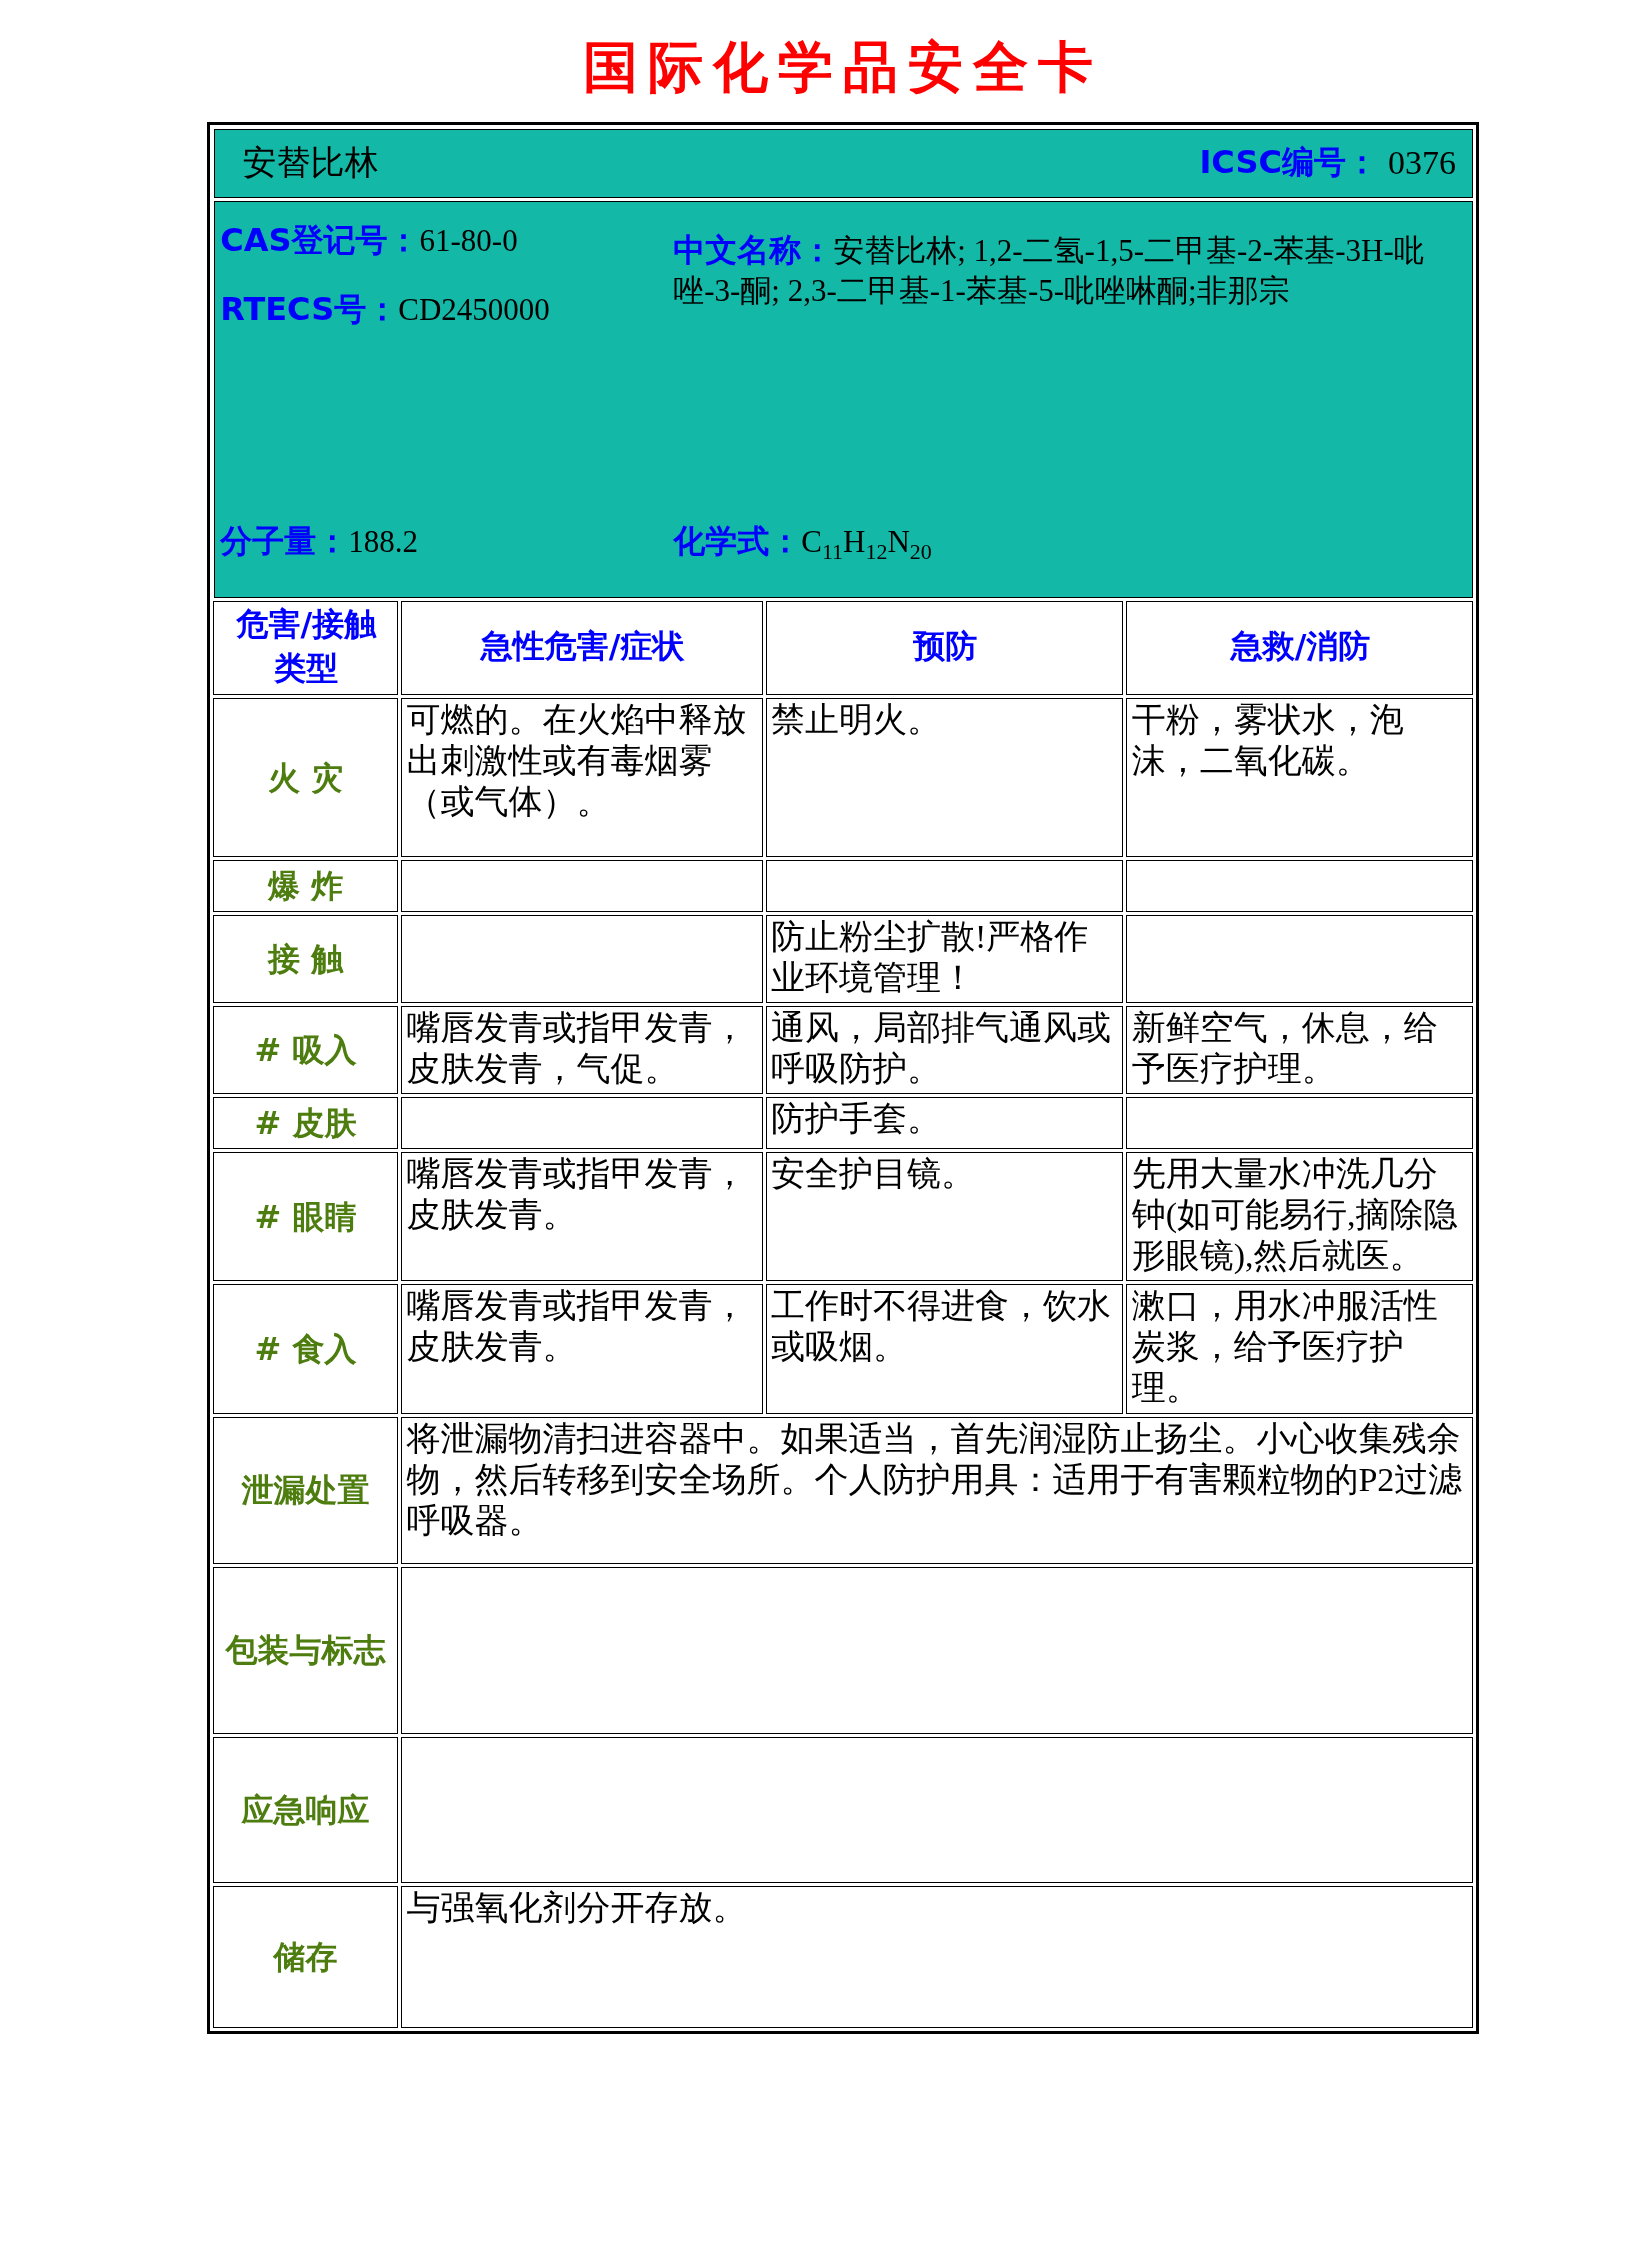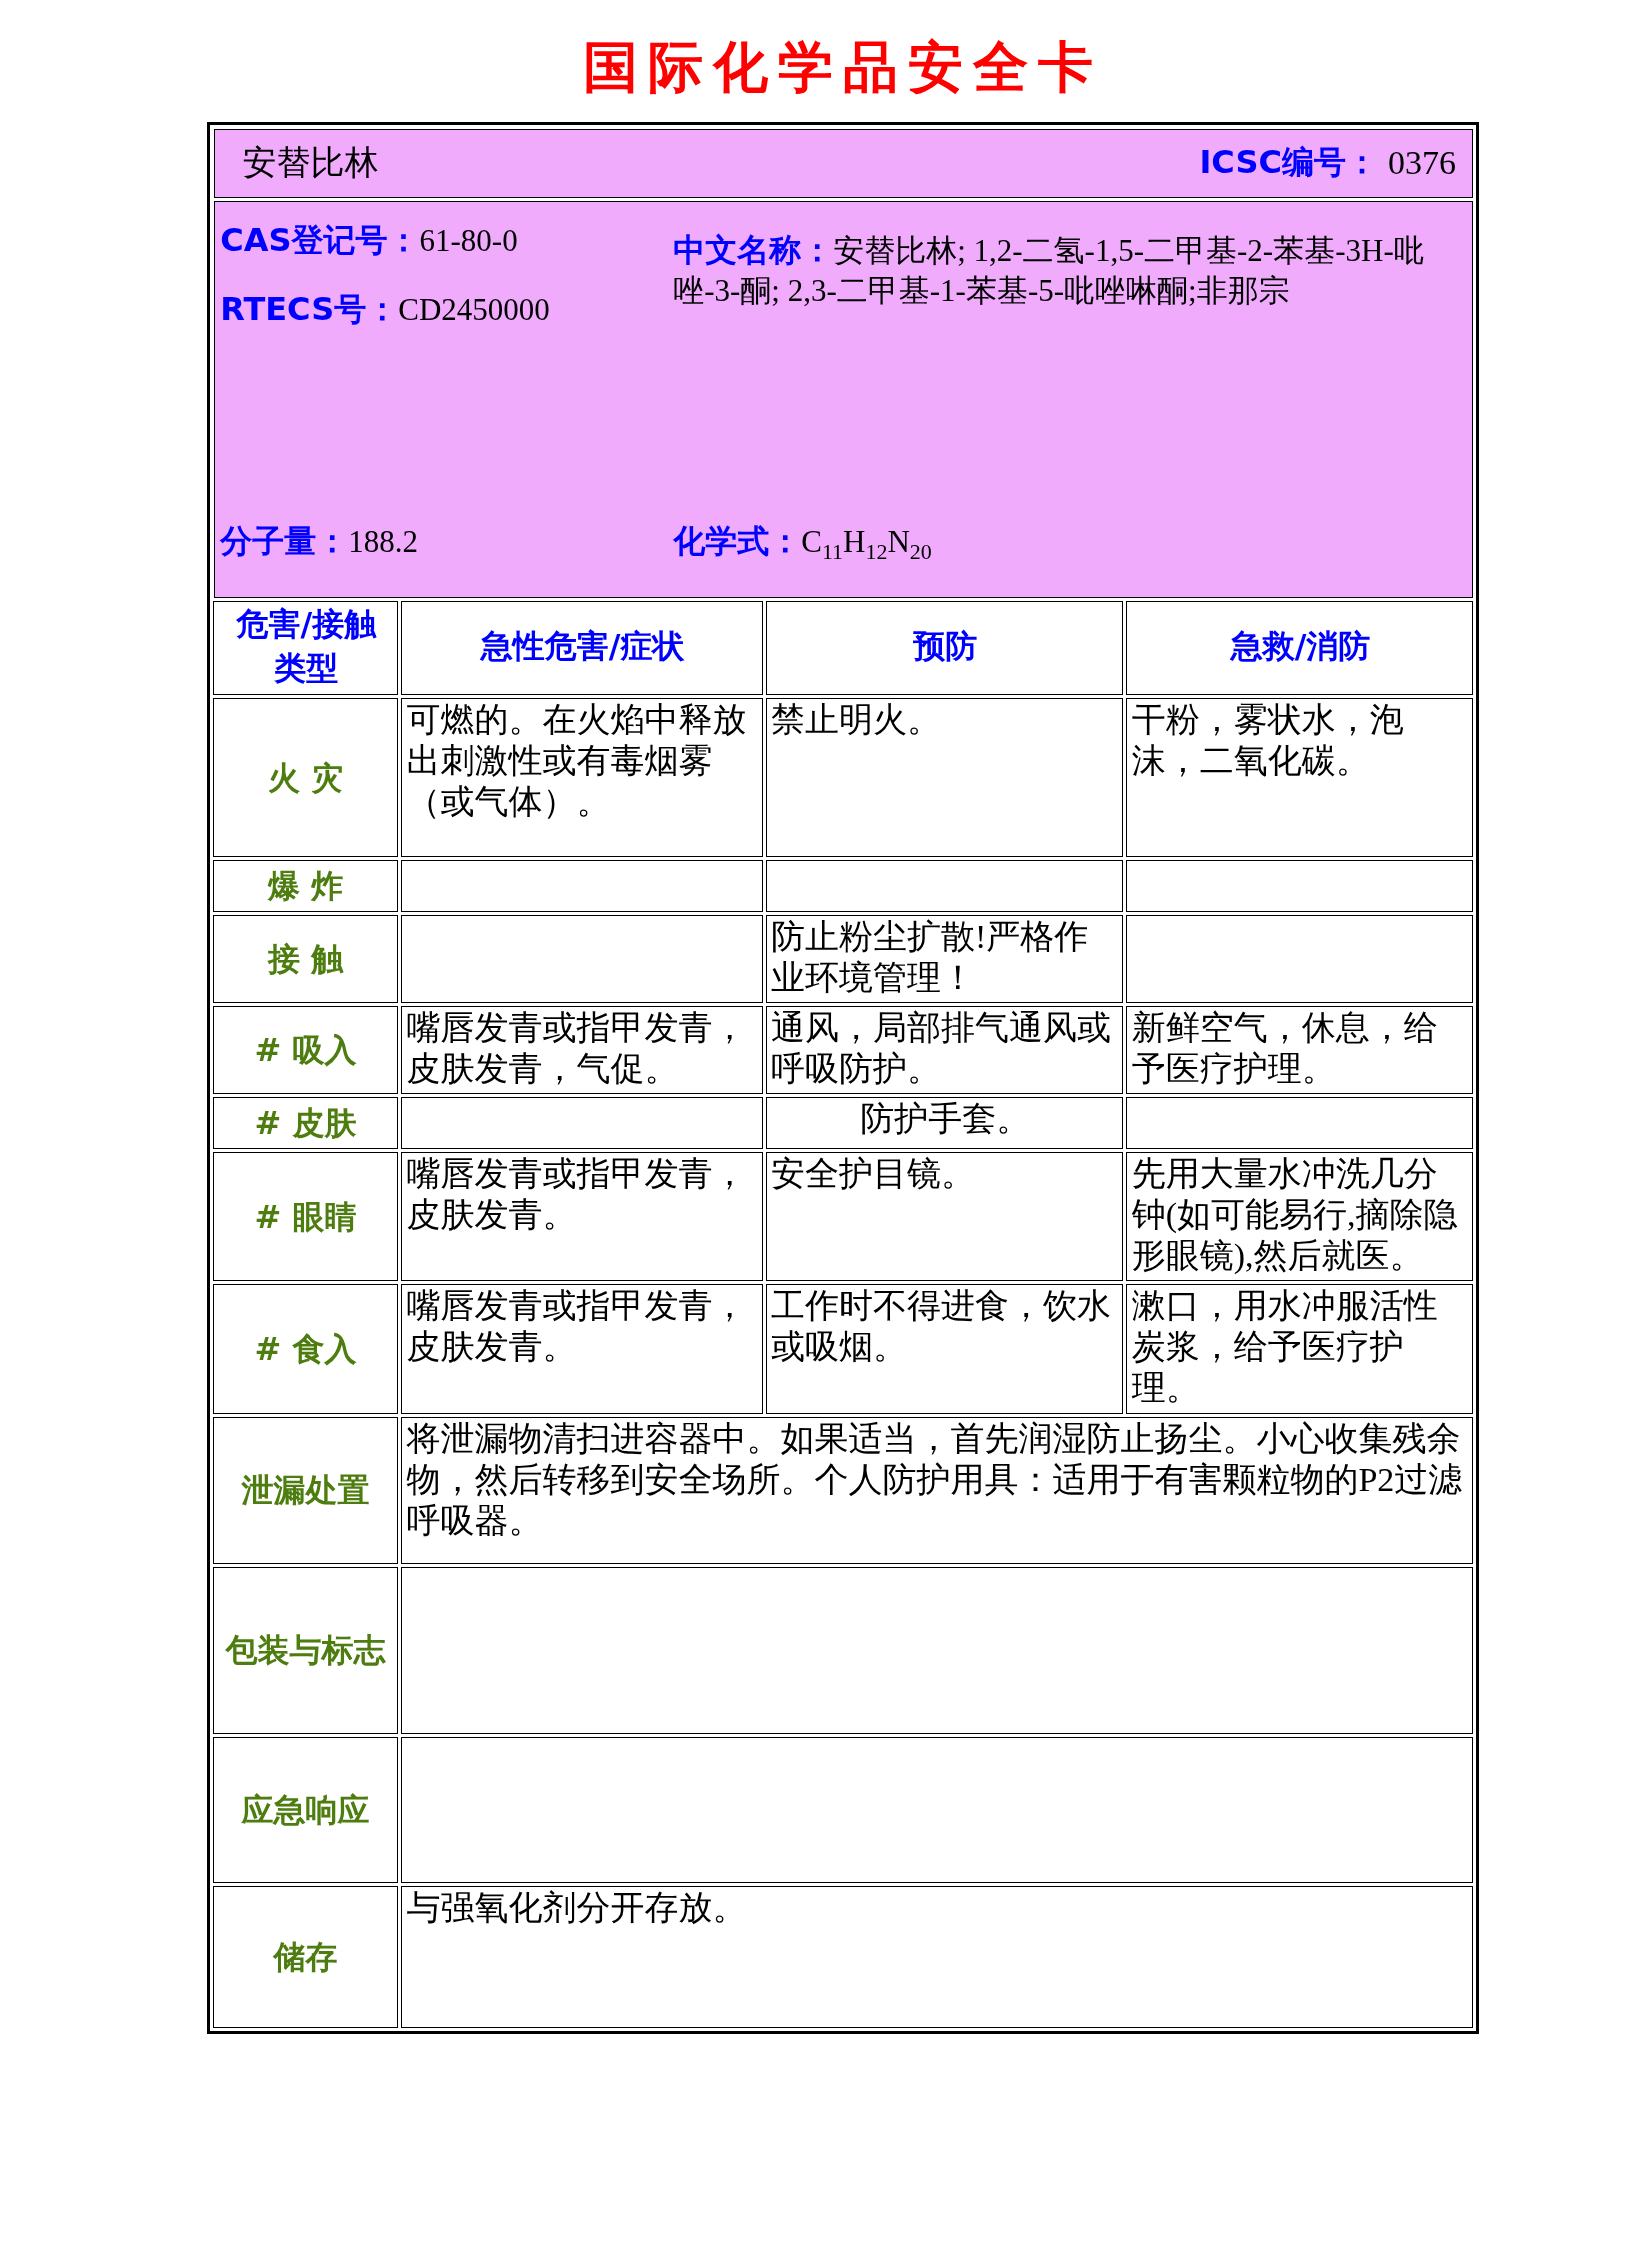--- a/index.html
+++ b/index.html
@@ -20,21 +20,21 @@
     white-space: nowrap;
   }
 
   .card {
     margin-left: 207px;
     width: 1272px;
     border: 3.5px solid #000;
     background: #fff;
   }
 
-  .cell { border: 1.4px solid #000; background: #f0abfc; }
+  .cell { border: 1.4px solid #000; background: #14b8a6; }
 
   .blue { color: #0000ff; font-family: "DejaVu Sans", sans-serif; font-weight: bold; }
 
   
   .header-row {
     margin: 3.5px;
     min-height: 69px;
     display: flex;
     justify-content: space-between;
     align-items: center;
@@ -99,21 +99,21 @@
   col.c1 { width: 14.8%; }
   col.c2 { width: 28.9%; }
   col.c3 { width: 28.6%; }
   col.c4 { width: 27.7%; }
 
   tr.r-hdr      td { height: 94px; }
   tr.r-fire     td { height: 159px; }
   tr.r-expl     td { height: 45px;  }
   tr.r-contact  td { height: 82px; }
   tr.r-inhale   td { height: 84px; }
-  tr.r-skin     td { height: 45px; text-align: center;  }
+  tr.r-skin     td { height: 45px;  }
   tr.r-eye      td { height: 128px; }
   tr.r-ingest   td { height: 84px; }
   tr.r-spill    td { height: 147px; }
   tr.r-pack     td { height: 167px; }
   tr.r-emerg    td { height: 146px; }
   tr.r-storage  td { height: 142px; }
 </style>
 </head>
 <body>
 

